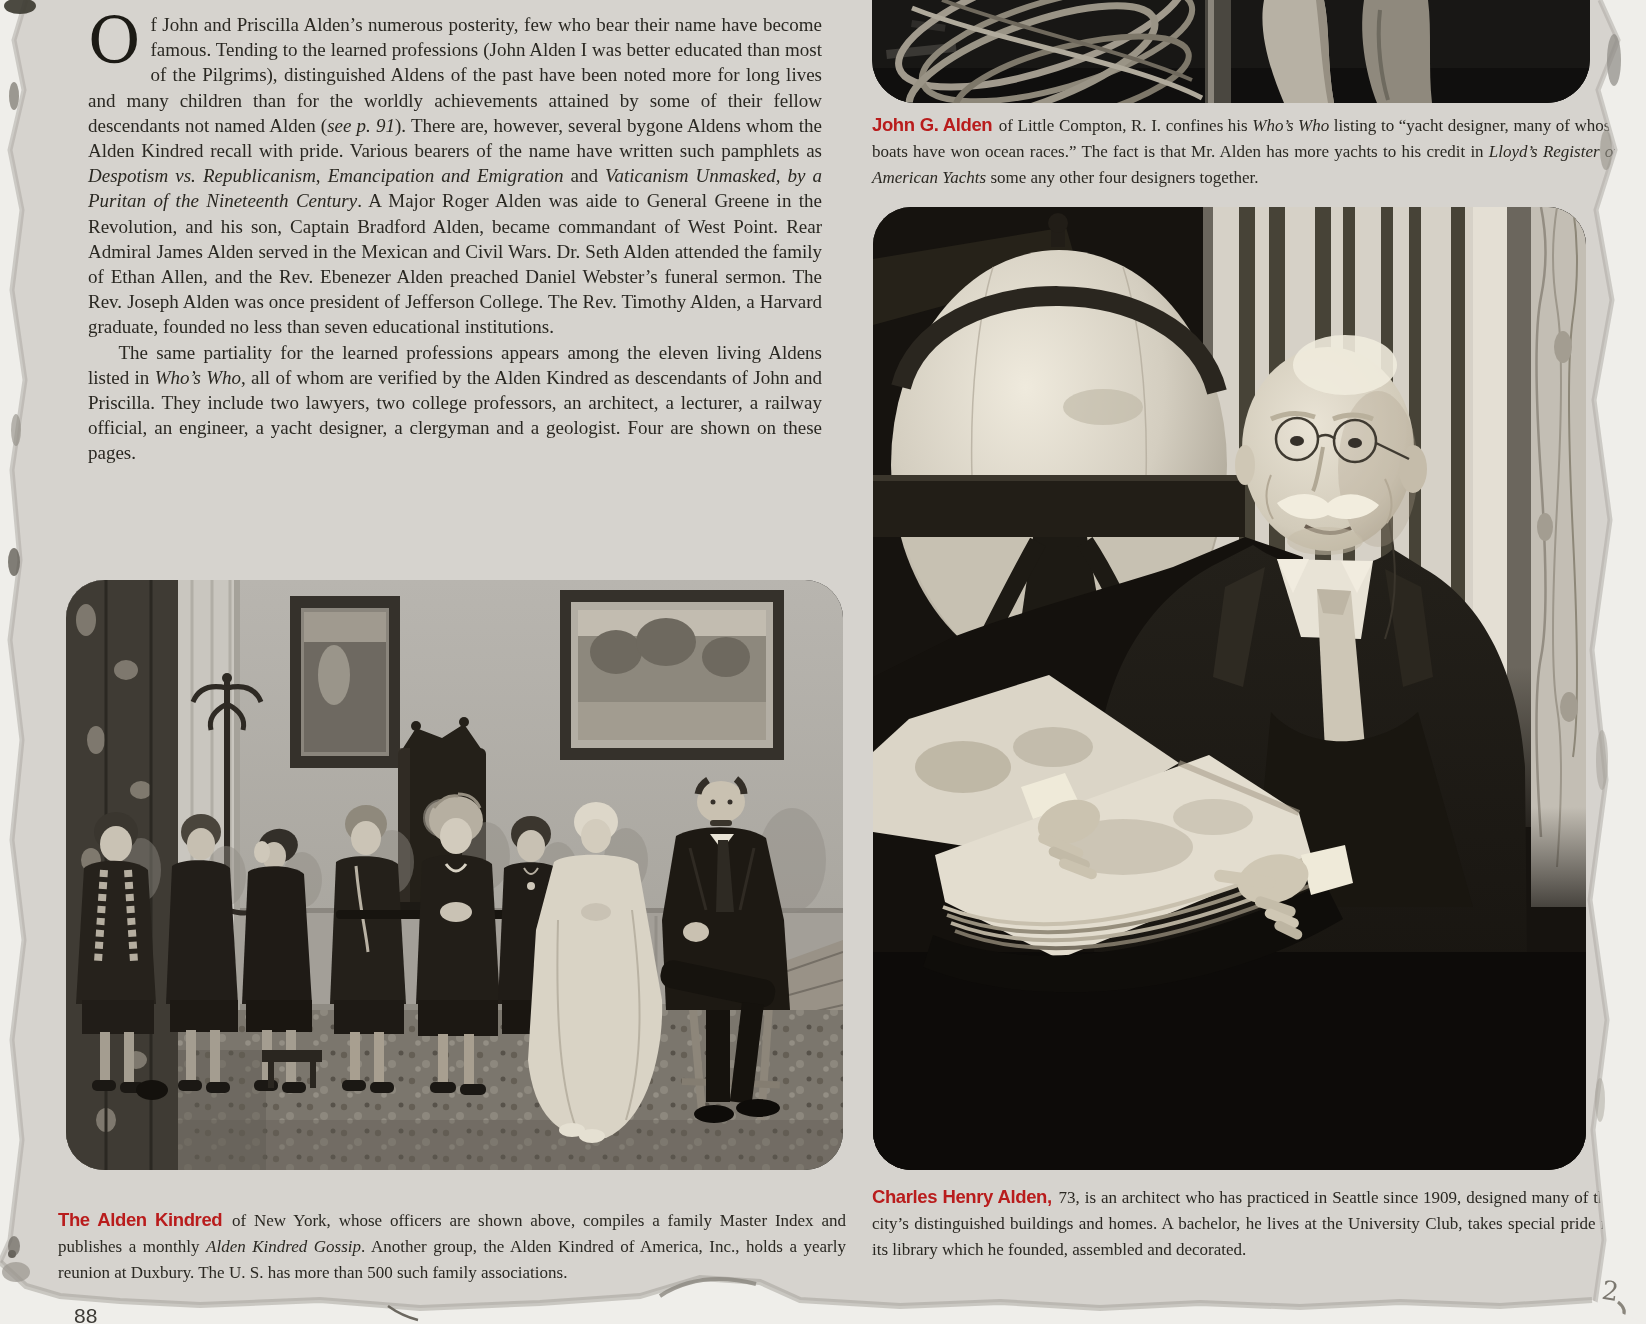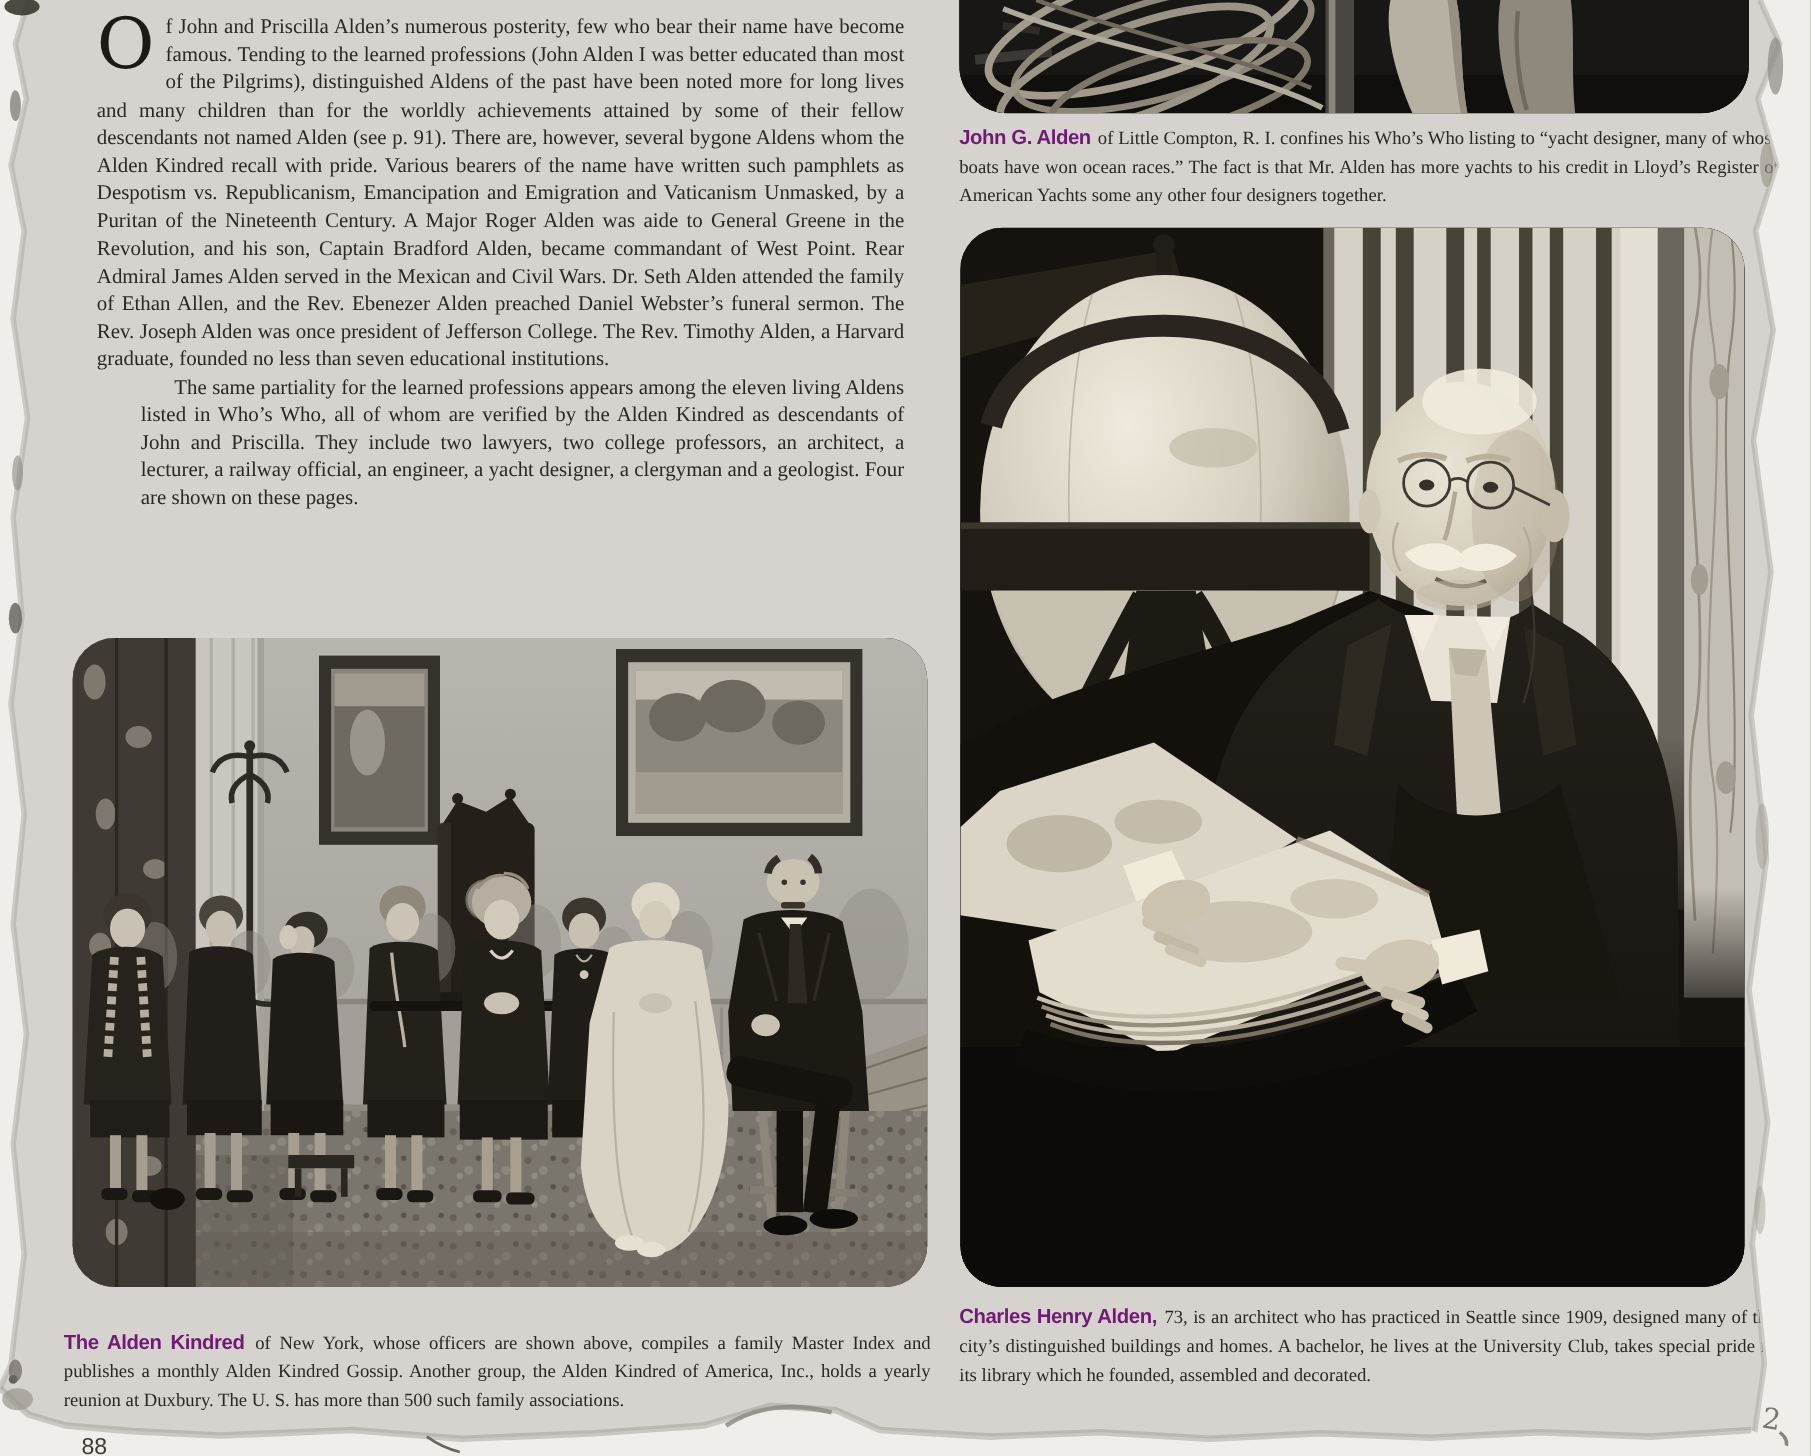--- a/index.html
+++ b/index.html
@@ -1,37 +1,37 @@
 <!DOCTYPE html>
 <html><head>
 <meta charset="utf-8">
 <style>
   html,body{margin:0;padding:0;background:#c9c7c2;}
   .page{position:relative;width:1646px;height:1324px;background:#d6d3ce;overflow:hidden;
         font-family:"Liberation Serif",serif;color:#27251f;}
   
   .body-col{position:absolute;left:88px;top:12px;width:734px;z-index:2;}
   .para{font-size:19px;line-height:25.2px;text-align:justify;margin:0;color:#2a2822;}
-  .para.indent{text-indent:1.6em;margin-left:40px;}
+  .para.indent{text-indent:1.6em;}
   .dropcap{float:left;font-family:"DejaVu Serif",serif;font-size:64px;line-height:50px;
            padding:4px 10px 0 0;color:#1c1a15;}
-  .it{}
+  .it{font-style:italic;}
   
   .photo{position:absolute;overflow:hidden;background:#161513;z-index:1;}
   .photo-yacht{left:872px;top:0;width:718px;height:103px;border-radius:0 0 44px 44px;}
   .photo-portrait{left:873px;top:207px;width:713px;height:963px;border-radius:38px;}
   .photo-group{left:66px;top:580px;width:777px;height:590px;border-radius:38px;}
   .photo svg{display:block;width:100%;height:100%;}
   
   .caption{position:absolute;font-size:17px;line-height:26px;text-align:justify;color:#2a2822;z-index:2;margin:0;}
   .cap-yacht{left:872px;top:112px;width:746px;}
   .cap-group{left:58px;top:1207px;width:788px;}
   .cap-portrait{left:872px;top:1184px;width:742px;}
   .lead{font-family:"Liberation Sans",sans-serif;font-weight:bold;font-size:18.5px;
-        letter-spacing:-0.4px;color:#701a75;padding-right:2px;}
+        letter-spacing:-0.4px;color:#b91c1c;padding-right:2px;}
   .folio{position:absolute;left:74px;top:1304px;font-family:"Liberation Sans",sans-serif;
          font-size:21px;color:#3c3a35;z-index:6;}
   .torn{position:absolute;inset:0;width:1646px;height:1324px;z-index:5;pointer-events:none;}
   .pencil{position:absolute;left:1602px;top:1276px;z-index:6;font-family:"DejaVu Serif",serif;
           font-size:26px;color:#7b776f;transform:rotate(9deg);}
 </style>
 </head>
 <body>
 
 <div class="page">

